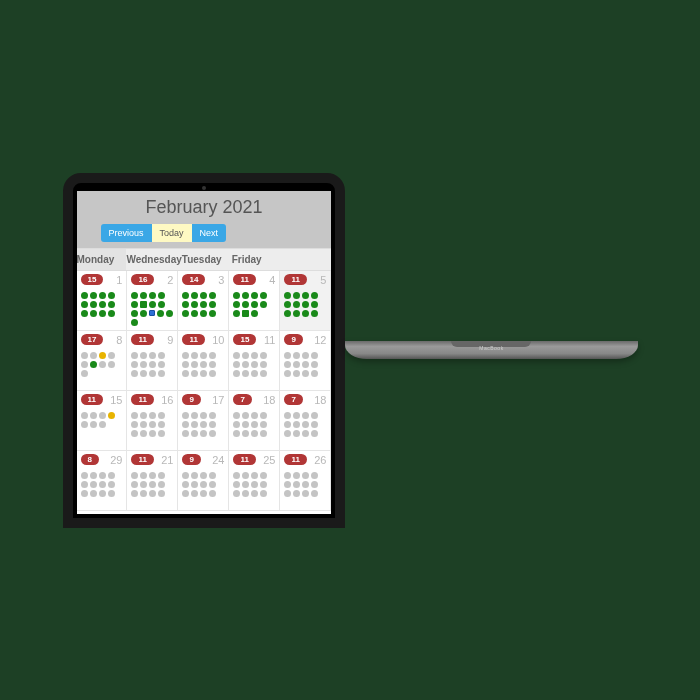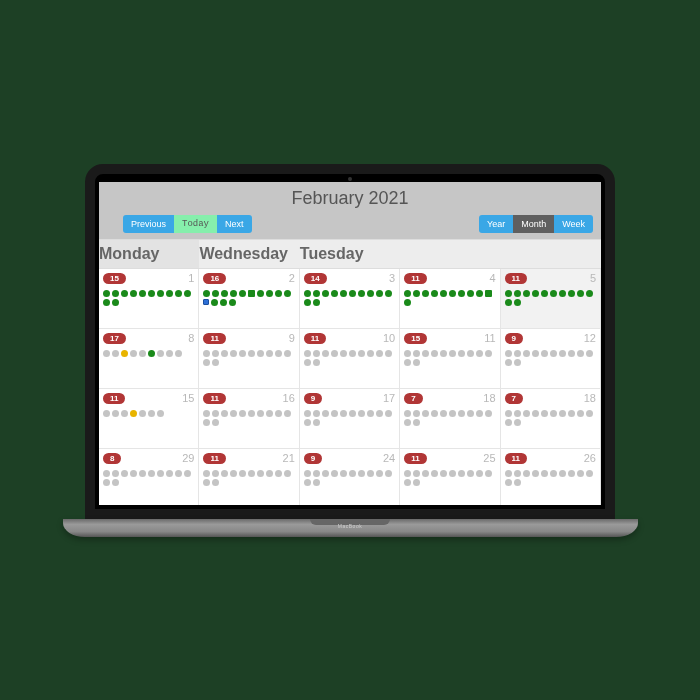--- a/index.html
+++ b/index.html
@@ -4,21 +4,21 @@
 <style>
   * { box-sizing: border-box; margin: 0; padding: 0; }
   body {
     background: #1d4025;
     font-family: -apple-system, "Helvetica Neue", Arial, sans-serif;
     width: 700px; height: 700px;
     display: flex; align-items: center; justify-content: center;
   }
   .laptop {
     width: 575px;
-    display: flex; flex-direction: column; align-items: center;
+    display: flex; flex-direction: row; align-items: center;
   }
   .lid {
     width: 530px; height: 355px;
     background: #000;
     border: 10px solid #1a1a1a;
     border-radius: 18px 18px 0 0;
     padding: 8px 4px 4px 4px;
     position: relative;
   }
   .camera {
@@ -55,47 +55,47 @@
     text-align: center; font-size: 18px; color: #555; font-weight: 400;
     margin-bottom: 6px;
   }
   .toolbar { display: flex; justify-content: space-between; }
   .btn-group { display: inline-flex; border-radius: 3px; overflow: hidden; font-size: 9px; margin-left: 16px; }
   .btn {
     padding: 4px 8px; border: none; cursor: pointer;
     font-size: 9px; color: #fff;
   }
   .btn-blue { background: #3aa7e6; }
-  .btn-white { background: #86efac; color: #555; font-family: Liberation Mono, monospace; }
+  .btn-white { background: #fef9c3; color: #555; }
   .btn-grey { background: #5f5f5f; }
 
   .weekday-row {
     display: grid; grid-template-columns: repeat(5, 1fr);
     background: #ededed; border-top: 1px solid #ddd; border-bottom: 1px solid #ddd;
   }
   .weekday {
-    text-align: left; font-size: 16px; font-weight: 600; color: #666;
+    text-align: left; font-size: 10px; font-weight: 600; color: #666;
     padding: 5px 0;
   }
   .weekday.active { background: #e3e3e3; }
 
   .grid {
     display: grid; grid-template-columns: repeat(5, 1fr);
     grid-auto-rows: 60px;
   }
   .cell {
     border-right: 1px solid #e5e5e5;
     border-bottom: 1px solid #e5e5e5;
     padding: 3px 4px 2px 4px;
     position: relative;
     background: #fff;
   }
   .cell.today { background: #f2f2f2; }
   .cell-head {
-    display: flex; justify-content: space-between; align-items: flex-end;
+    display: flex; justify-content: space-between; align-items: center;
     margin-bottom: 6px;
   }
   .badge {
     background: #b13636; color: #fff; font-size: 8px; font-weight: 700;
     padding: 1px 7px; border-radius: 8px; min-width: 18px; text-align: center;
   }
   .daynum { font-size: 11px; color: #b8b8b8; }
   .dots {
     display: flex; flex-wrap: wrap; gap: 2px;
   }
@@ -120,32 +120,28 @@
     <div class="screen">
 
       <div class="cal-header">
         <div class="cal-title">February 2021</div>
         <div class="toolbar">
           <div class="btn-group">
             <button class="btn btn-blue">Previous</button>
             <button class="btn btn-white">Today</button>
             <button class="btn btn-blue">Next</button>
           </div>
-          <div class="btn-group">
-            <button class="btn btn-blue">Year</button>
-            <button class="btn btn-grey">Month</button>
-            <button class="btn btn-blue">Week</button>
-          </div>
         </div>
       </div>
 
       <div class="weekday-row" id="weekday-row">
           <div class="weekday active">Monday</div>
           <div class="weekday">Wednesday</div>
           <div class="weekday">Tuesday</div>
+          <div class="weekday">Friday</div>
         </div>
 
       <div class="grid" id="cal-grid">
           <div class="cell">
             <div class="cell-head">
               <span class="badge">15</span>
               <span class="daynum">1</span>
             </div>
             <div class="dots">
               <span class="dot d-green"></span>

